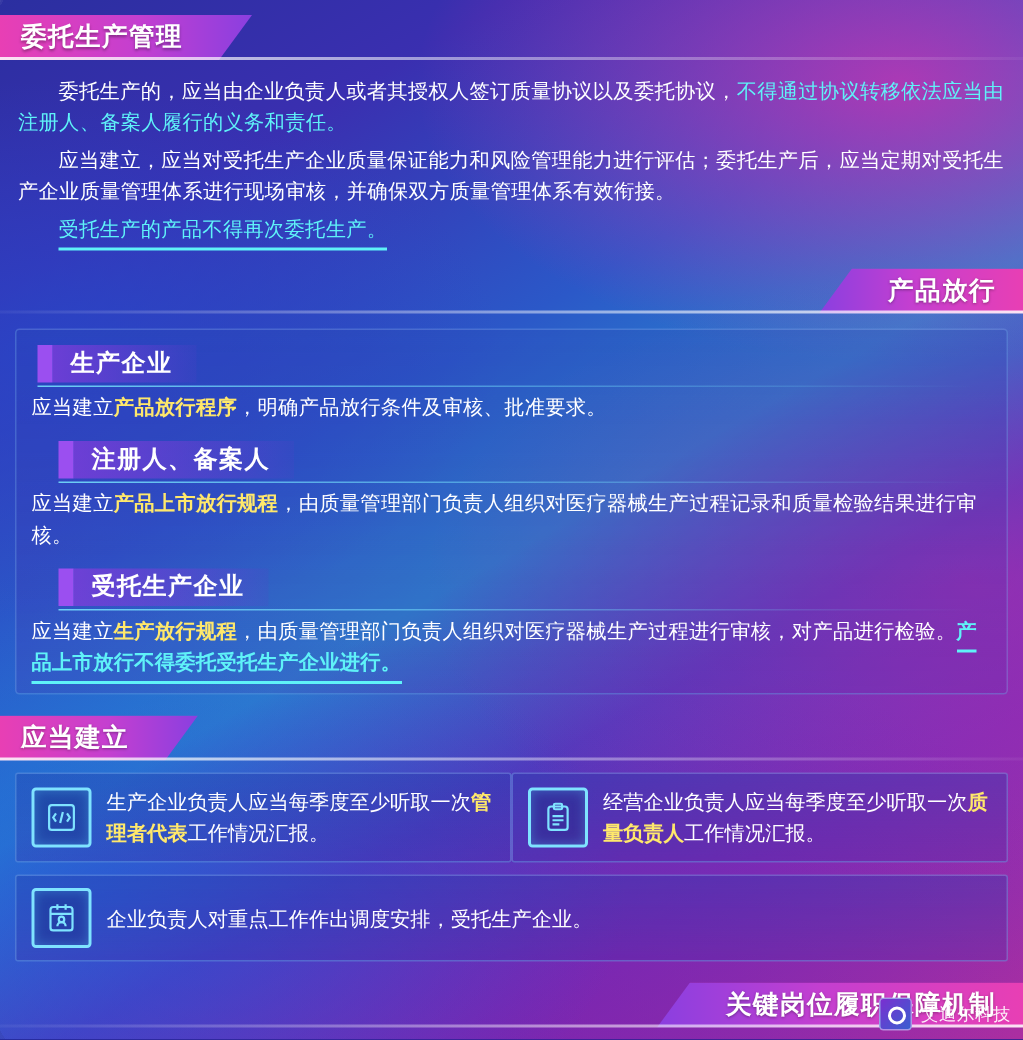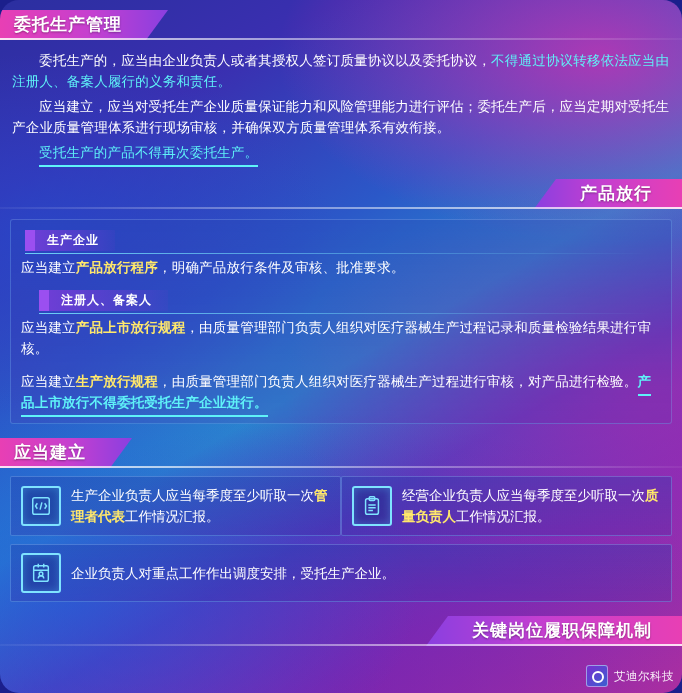--- a/index.html
+++ b/index.html
@@ -18,21 +18,20 @@
     width: 682px;
     height: 693px;
     overflow: hidden;
     background:
       radial-gradient(ellipse 520px 300px at 88% 8%, rgba(214,48,175,0.75) 0%, rgba(214,48,175,0.0) 62%),
       radial-gradient(ellipse 420px 260px at 6% 34%, rgba(40,70,200,0.85) 0%, rgba(40,70,200,0) 70%),
       radial-gradient(ellipse 560px 320px at 95% 56%, rgba(190,40,170,0.55) 0%, rgba(190,40,170,0) 65%),
       radial-gradient(ellipse 500px 300px at 10% 86%, rgba(30,90,220,0.6) 0%, rgba(30,90,220,0) 70%),
       radial-gradient(ellipse 600px 400px at 50% 100%, rgba(120,30,170,0.55) 0%, rgba(120,30,170,0) 70%),
       linear-gradient(150deg, #2b2fa0 0%, #3a2fb0 18%, #2b58c8 38%, #2a84cf 52%, #4a3fc0 66%, #7b2fb8 80%, #b2309f 100%);
-    border-radius: 19px;
   }
   
   .page::before {
     content: "";
     position: absolute;
     inset: 0;
     background:
       linear-gradient(118deg, rgba(255,255,255,0.05) 0 2px, rgba(255,255,255,0) 2px 120px),
       linear-gradient(118deg, rgba(255,255,255,0.04) 0 1px, rgba(255,255,255,0) 1px 70px),
       linear-gradient(62deg, rgba(0,0,0,0.06) 0 3px, rgba(0,0,0,0) 3px 160px);
@@ -75,21 +74,21 @@
   
   .banner-r-wrap {
     position: relative;
     text-align: right;
   }
   .banner-r {
     position: relative;
     display: inline-block;
     height: 30px;
     line-height: 30px;
-    padding: 0 30px 0 46px;
+    padding: 0 18px 0 46px;
     color: #ffffff;
     font-size: 17px;
     font-weight: bold;
     letter-spacing: 1px;
     background: linear-gradient(270deg, #e83fb4 0%, #c43fd0 55%, #8a3fe0 100%);
     clip-path: polygon(22px 0, 100% 0, 100% 100%, 0 100%);
     box-shadow: 0 0 10px rgba(255,80,200,0.5);
     text-shadow: 0 1px 2px rgba(0,0,0,0.35);
   }
   .banner-r-wrap::after {
@@ -128,21 +127,21 @@
     padding-bottom: 5px;
   }
 
   
   .sub {
     display: inline-block;
     position: relative;
     padding: 2px 16px 2px 12px;
     margin-left: 14px;
     color: #ffffff;
-    font-size: 12px;
+    font-size: 16px;
     font-weight: bold;
     letter-spacing: 1px;
     background: linear-gradient(90deg, rgba(130,60,220,0.75), rgba(90,60,200,0.15));
   }
   .sub::before {
     content: "";
     position: absolute;
     left: -10px;
     top: 0;
     bottom: 0;
@@ -281,20 +280,23 @@
         <span>应当建立</span><span class="hl-yellow">产品放行程序</span><span>，明确产品放行条件及审核、批准要求。</span>
       </p>
 
       <div class="sub-row" style="margin-left:14px;">
         <span class="sub">注册人、备案人</span>
       </div>
       <p class="para" style="margin:0 0 12px 0;">
         <span>应当建立</span><span class="hl-yellow">产品上市放行规程</span><span>，由质量管理部门负责人组织对医疗器械生产过程记录和质量检验结果进行审核。</span>
       </p>
 
+      <div class="sub-row" style="margin-left:14px;">
+        <span class="sub">受托生产企业</span>
+      </div>
       <p class="para" style="margin:0;">
         <span>应当建立</span><span class="hl-yellow">生产放行规程</span><span>，由质量管理部门负责人组织对医疗器械生产过程进行审核，对产品进行检验。</span><span class="hl-cyan-b u-line">产品上市放行不得委托受托生产企业进行。</span>
       </p>
     </div>
 
     <div class="banner-l-wrap sec" style="margin-top:14px;">
       <span class="banner-l">应当建立</span>
     </div>
 
     <div class="cards">

